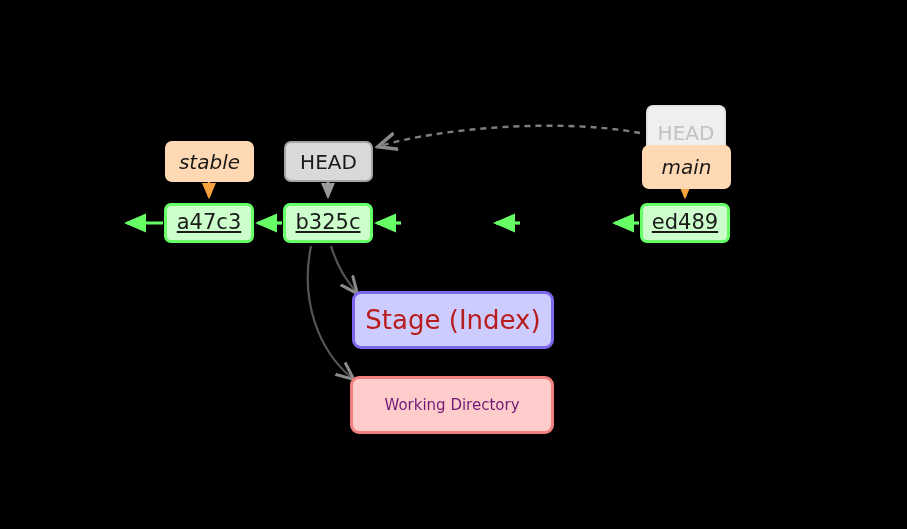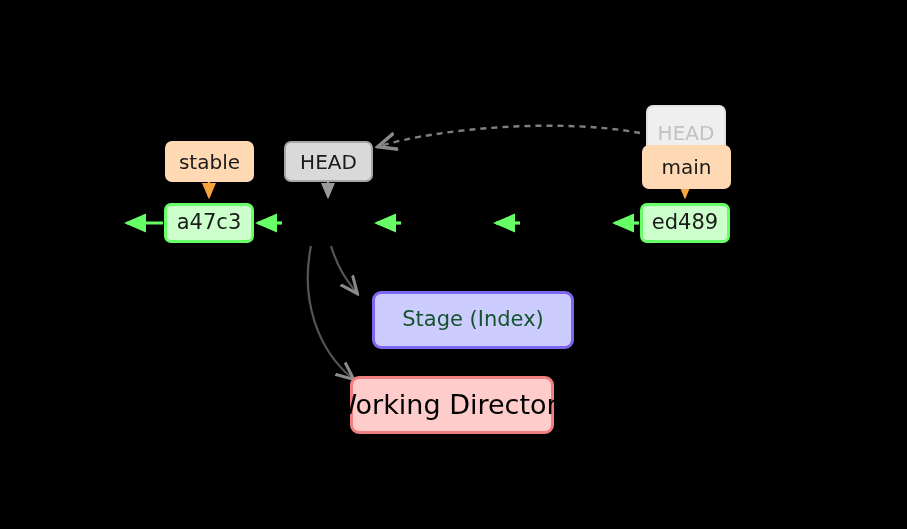--- a/index.html
+++ b/index.html
@@ -25,28 +25,30 @@
     line-height: 1.1;
     white-space: nowrap;
   }
   
   .commit {
     background: #ccffcc;
     border: 3px solid #66ff66;
     border-radius: 7px;
     color: #1a1a1a;
     font-size: 21px;
+    text-decoration: underline;
   }
   
   .branch {
     background: #ffd9b3;
     border: 2px solid #f7a košt;
     border-radius: 7px;
     color: #1a1a1a;
     font-size: 20px;
+    font-style: italic;
   }
   .branch {
     border: 2px solid #f8a койко;
   }
   .branch {
     border-color: #f9a43f;
   }
   
   .headlabel {
     background: #d9d9d9;
@@ -61,31 +63,30 @@
     border: 2px solid #e2e2e2;
     border-radius: 7px;
     color: #c2c2c2;
     font-size: 20px;
   }
   
   .stagebox {
     background: #ccccff;
     border: 3px solid #7b68ee;
     border-radius: 9px;
-    color: #14532d;
-    font-size: 21px;
-    margin-left: 20px;
+    color: #b91c1c;
+    font-size: 26px;
   }
   
   .workbox {
     background: #ffcccc;
     border: 3px solid #f08080;
     border-radius: 9px;
-    color: #000000;
-    font-size: 27px;
+    color: #701a75;
+    font-size: 15px;
   }
   svg.links {
     position: absolute;
     left: 0;
     top: 0;
     width: 907px;
     height: 529px;
     pointer-events: none;
   }
 </style>
@@ -146,20 +147,23 @@
     <span>stable</span>
   </div>
 
   <div class="node headlabel" style="left:284px; top:141px; width:89px; height:41px;">
     <span>HEAD</span>
   </div>
 
   <div class="node commit" style="left:164px; top:203px; width:90px; height:40px;">
     <span>a47c3</span>
   </div>
+  <div class="node commit" style="left:283px; top:203px; width:90px; height:40px;">
+    <span>b325c</span>
+  </div>
   <div class="node commit" style="left:640px; top:203px; width:90px; height:40px;">
     <span>ed489</span>
   </div>
 
   <div class="node stagebox" style="left:352px; top:291px; width:202px; height:58px;">
     <span>Stage (Index)</span>
   </div>
 
   <div class="node workbox" style="left:350px; top:376px; width:204px; height:58px;">
     <span>Working Directory</span>

